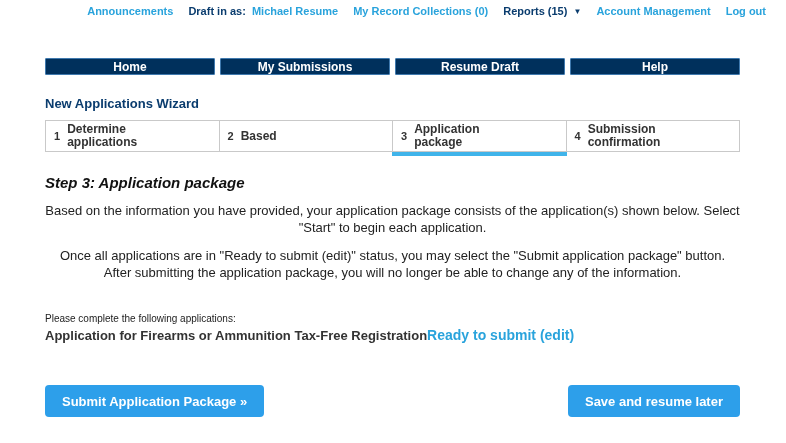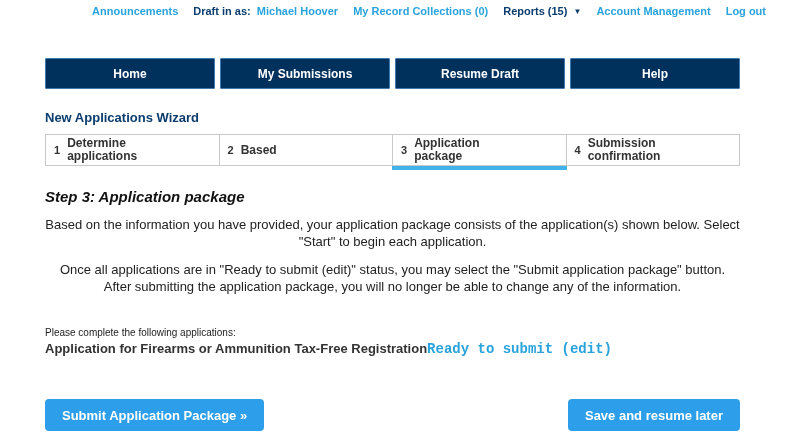--- a/index.html
+++ b/index.html
@@ -14,21 +14,21 @@
   }
   .link { color: #29a3dc; text-decoration: none; cursor: pointer; }
   .navy-text { color: #0a3c6e; }
   .reports-dd { color: #0a3c6e; cursor: pointer; }
   .caret { font-size: 8px; vertical-align: 1px; margin-left: 3px; }
   .logged-in .link { margin-left: 3px; }
 
   
   .mainnav { display: flex; gap: 5px; margin: 41px 46px 0 45px; }
   .nav-btn {
-    flex: 1; height: 31px; background: #00305c; border: 1px solid #3f79ae;
+    flex: 1; height: 17px; background: #00305c; border: 1px solid #3f79ae;
     color: #ffffff; font-family: "Liberation Sans", sans-serif;
     font-size: 12px; font-weight: 700; display: flex; align-items: center;
     justify-content: center; cursor: pointer; border-radius: 1px;
   }
 
   .container { margin: 0 46px 0 45px; }
 
   .wizard-title { margin-top: 21px; font-size: 13px; font-weight: 700; color: #0a3c6e; }
 
   
@@ -47,37 +47,37 @@
   }
 
   .step-heading { margin-top: 22px; font-size: 15px; font-weight: 700; font-style: italic; color: #111; }
 
   .para { margin-top: 11px; font-size: 13px; line-height: 17px; color: #222; max-width: 700px; text-align: center; }
 
   .apps-section { margin-top: 32px; }
   .apps-intro { font-size: 10px; color: #222; }
   .app-row { display: flex; justify-content: flex-start; align-items: baseline; margin-top: 3px; }
   .app-name { font-size: 13px; font-weight: 700; color: #333; }
-  .app-status { font-size: 14px; font-weight: 700; color: #29a3dc; cursor: pointer; text-decoration: none; font-family: Liberation Mono, monospace; }
+  .app-status { font-size: 14px; font-weight: 700; color: #29a3dc; cursor: pointer; text-decoration: none; }
 
   .actions { display: flex; justify-content: space-between; margin-top: 42px; }
   .action-btn {
     height: 32px; padding: 0 17px; background: #2d9fea; border: none;
     border-radius: 4px; color: #ffffff; font-family: "Liberation Sans", sans-serif;
     font-size: 13px; font-weight: 700; cursor: pointer;
   }
 </style>
 </head>
 <body>
 
 <div class="topbar">
   <span class="link">Announcements</span>
   <span class="logged-in">
     <span class="navy-text">Draft in as:</span>
-    <span class="link">Michael Hoover</span>
+    <span class="link">Michael Resume</span>
   </span>
   <span class="link">My Record Collections (0)</span>
   <span class="reports-dd">
     <span>Reports (15)</span>
     <span class="caret">▼</span>
   </span>
   <span class="link">Account Management</span>
   <span class="link">Log out</span>
 </div>
 

